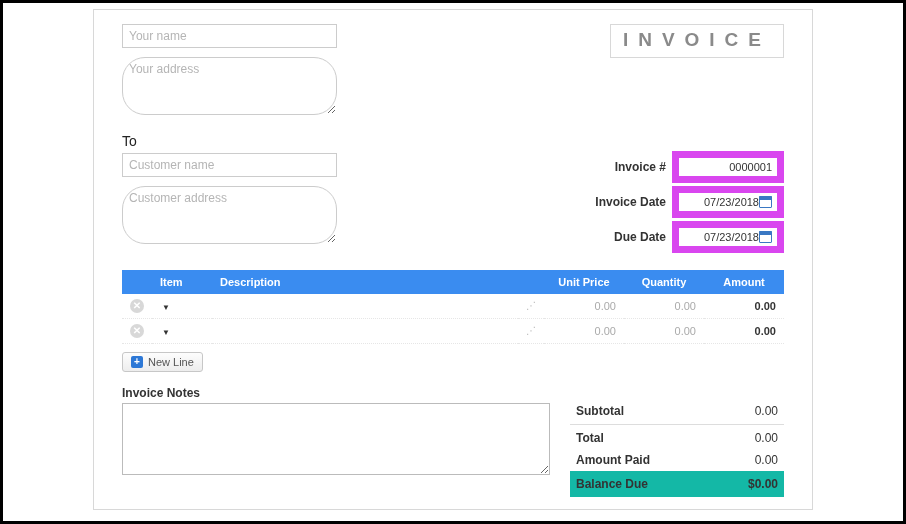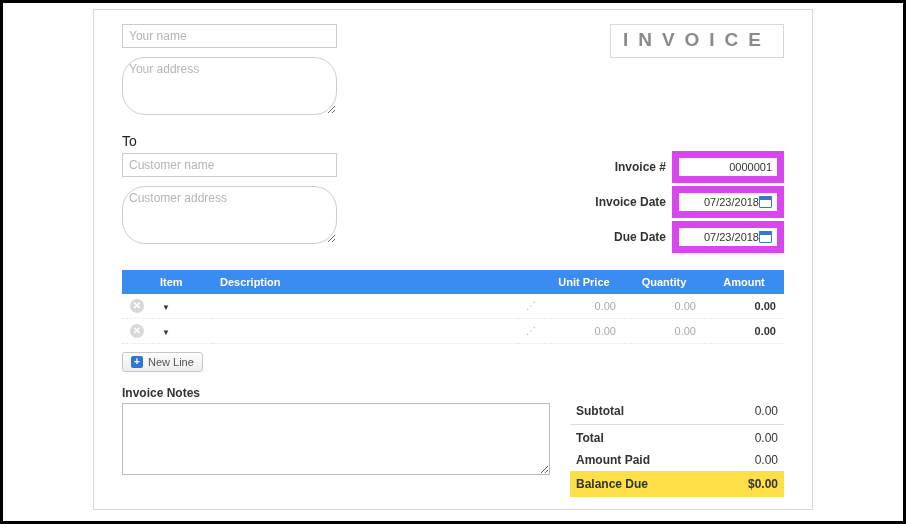--- a/index.html
+++ b/index.html
@@ -203,21 +203,21 @@
   .totals-block { width: 214px; margin-top: 14px; }
   .totals-row {
     display: flex;
     justify-content: space-between;
     padding: 4px 6px 4px 6px;
     font-size: 12px;
   }
   .totals-row.bold strong { font-weight: bold; }
   .totals-sep { border-top: 1px solid #ddd; margin: 2px 0; }
   .balance-row {
-    background: #fde047;
+    background: #14b8a6;
     font-weight: bold;
     padding: 6px;
   }
 </style>
 </head>
 <body>
 
 <div class="outer">
   <div class="panel">
 

